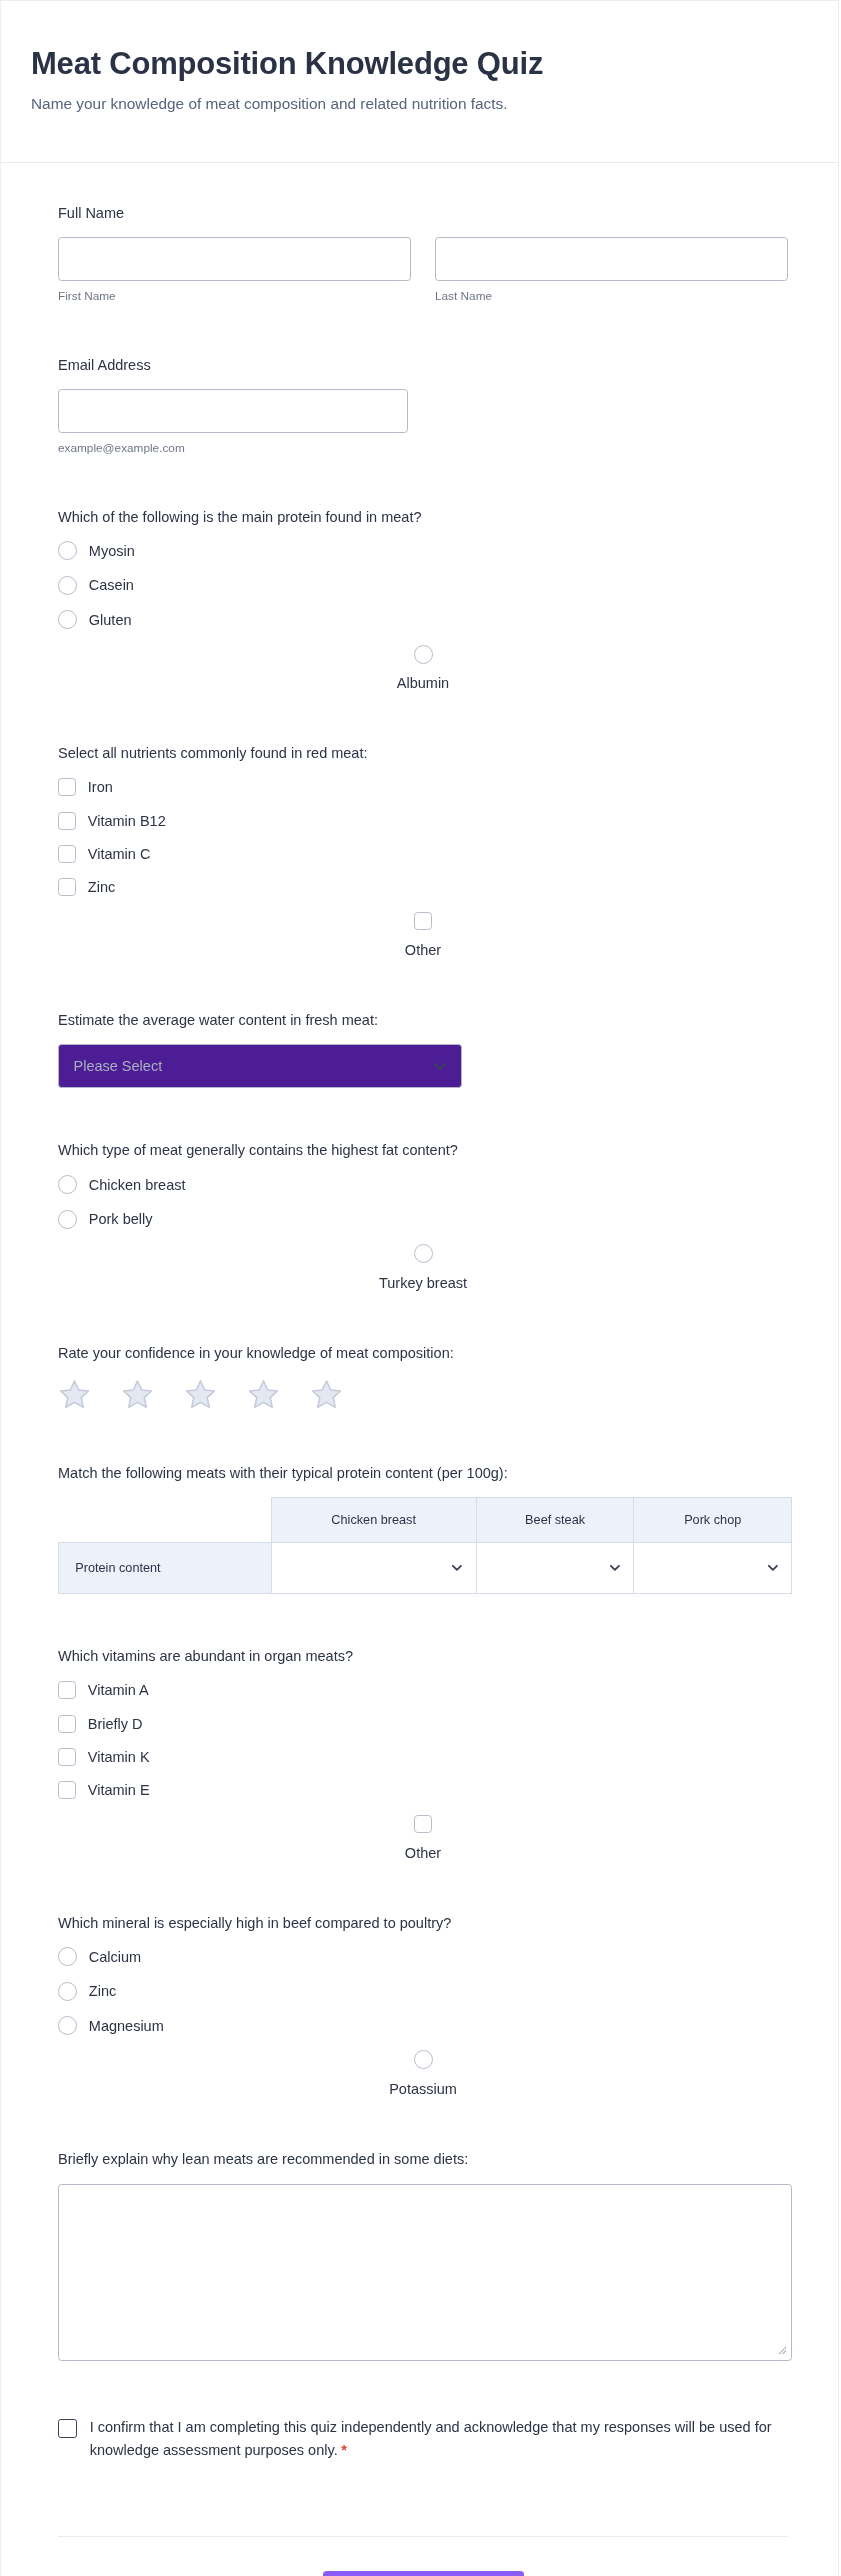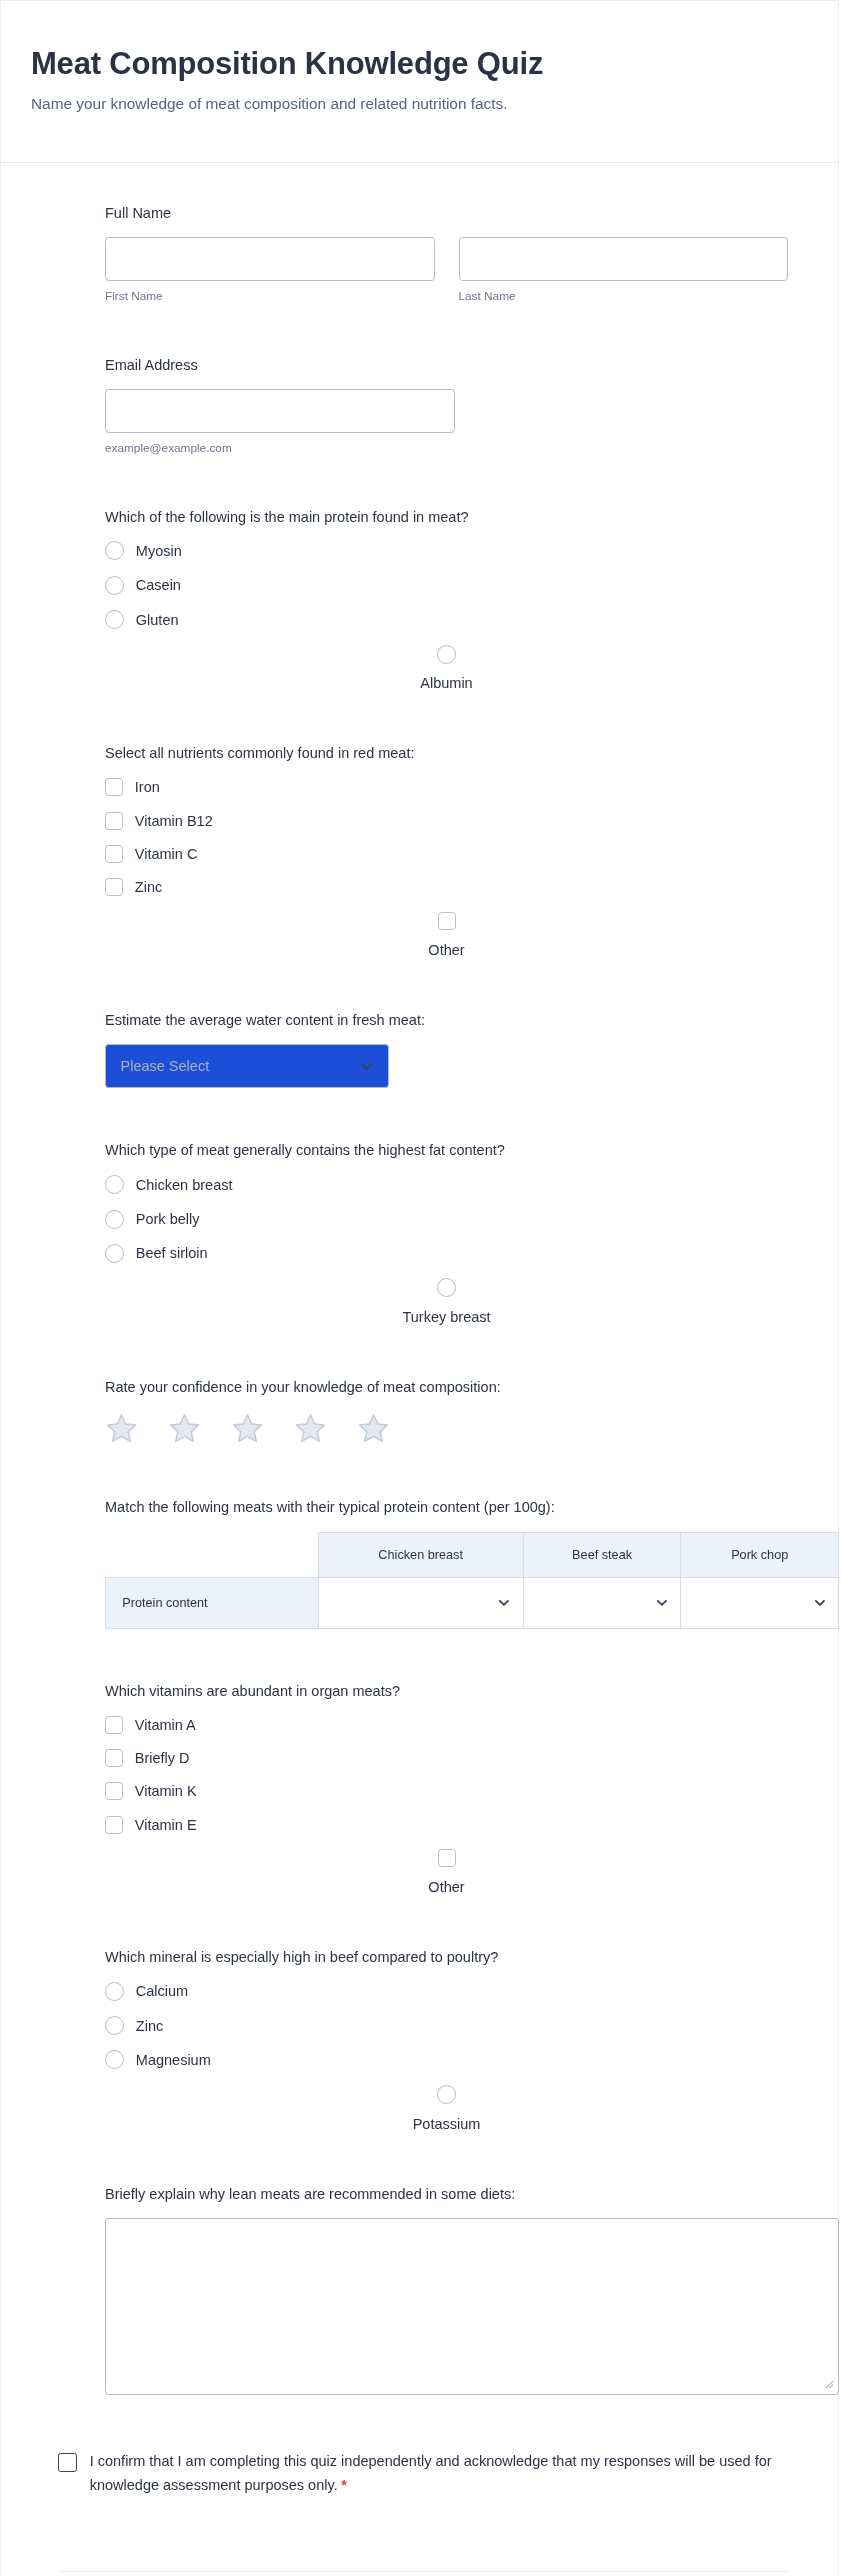--- a/index.html
+++ b/index.html
@@ -29,21 +29,21 @@
   }
   .form-subtitle{
     font-size:15.4px;
     color:#57647e;
     margin:0;
   }
   
   .form-body{
     padding:40px 50px 0 57px;
   }
-  .field{margin-bottom:52px;margin-left:47px;}
+  .field{margin-bottom:52px;}
   .q-label{
     font-size:14.5px;
     font-weight:500;
     color:#2c3345;
     margin:0 0 14.5px 0;
     line-height:1.4;
   }
   .sub-label{
     font-size:11.8px;
     color:#6f7689;
@@ -85,24 +85,24 @@
     width:18px;height:18px;
     border:0.9px solid #b7bdc9;
     border-radius:3.6px;
     background:#fff;
     box-sizing:border-box;
     flex-shrink:0;
   }
   .opt-label{font-size:14.5px;color:#2c3345;}
   
   .select{
-    width:284px;height:44px;
+    width:404px;height:44px;
     border:0.9px solid #b3bac6;
     border-radius:3.6px;
-    background:#1d4ed8;
+    background:#4c1d95;
     box-sizing:border-box;
     display:flex;align-items:center;justify-content:space-between;
     padding:0 14.5px;
     cursor:pointer;
   }
   .select .ph{font-size:14.5px;color:#aab1c0;}
   .chev{flex-shrink:0;}
   
   .stars{display:flex;gap:30px;margin-top:5.4px;}
   
@@ -285,24 +285,20 @@
 
     <div class="field">
       <p class="q-label">Which type of meat generally contains the highest fat content?</p>
       <div class="opt-row">
         <span class="radio"></span>
         <span class="opt-label">Chicken breast</span>
       </div>
       <div class="opt-row">
         <span class="radio"></span>
         <span class="opt-label">Pork belly</span>
-      </div>
-      <div class="opt-row">
-        <span class="radio"></span>
-        <span class="opt-label">Beef sirloin</span>
       </div>
       <div class="opt-row">
         <span class="radio"></span>
         <span class="opt-label">Turkey breast</span>
       </div>
     </div>
 
     <div class="field">
       <p class="q-label">Rate your confidence in your knowledge of meat composition:</p>
       <div class="stars">

